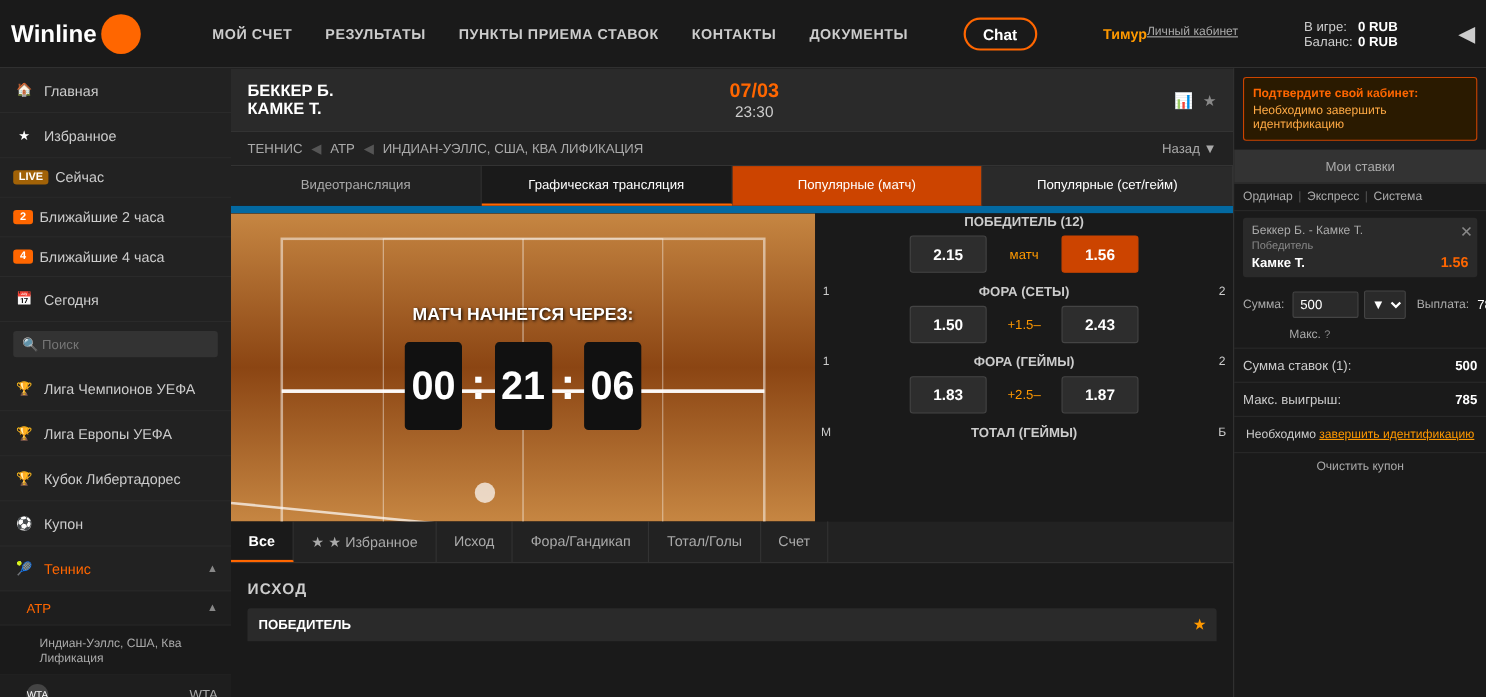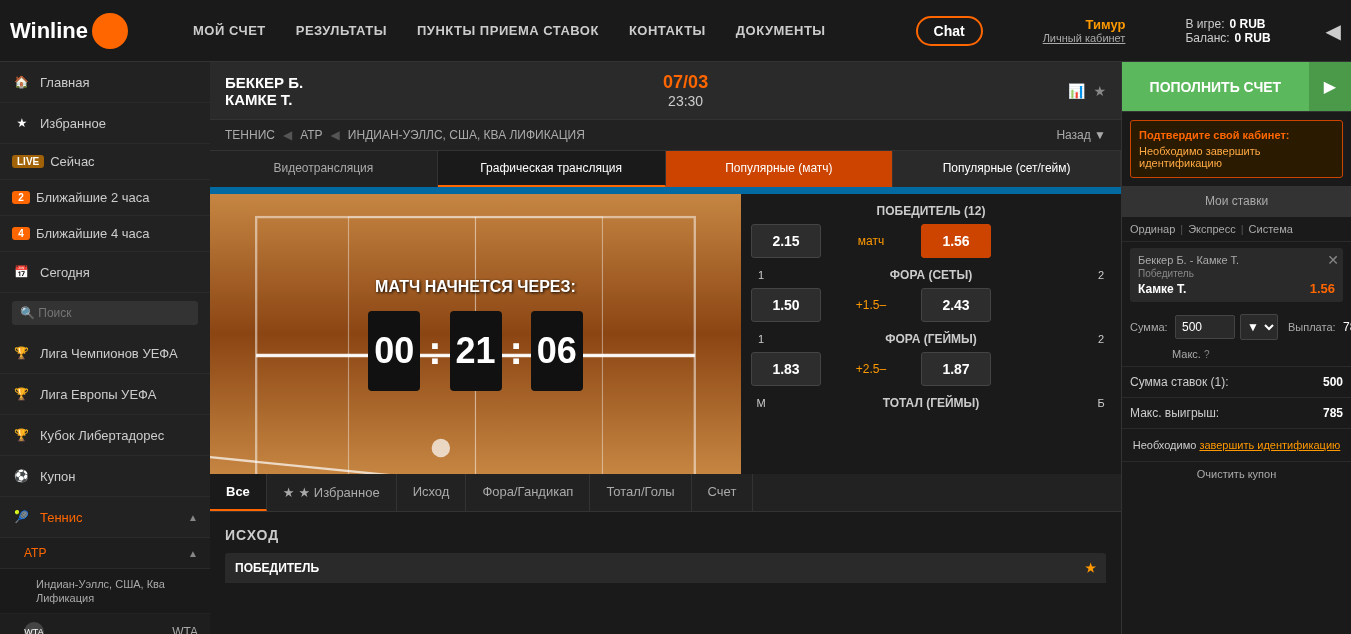--- a/index.html
+++ b/index.html
@@ -6,26 +6,26 @@
     body { font-family: Arial, sans-serif; background: #1a1a1a; color: #fff; font-size: 12px; width: 1351px; overflow-x: hidden; }
 
     
     .header { background: #1a1a1a; display: flex; align-items: center; height: 62px; padding: 0 10px; border-bottom: 1px solid #333; gap: 45px; }
     .logo { display: flex; align-items: center; margin-right: 20px; cursor: pointer; }
     .logo-text { color: #fff; font-size: 22px; font-weight: bold; }
     .logo-circle { width: 36px; height: 36px; background: #ff6600; border-radius: 50%; margin-left: 4px; }
     .nav-menu { display: flex; gap: 30px; flex: 1; }
     .nav-item { color: #ccc; font-size: 13px; font-weight: bold; cursor: pointer; text-transform: uppercase; letter-spacing: 0.5px; }
     .chat-btn { border: 2px solid #ff6600; border-radius: 20px; padding: 5px 16px; color: #fff; font-size: 14px; font-weight: bold; cursor: pointer; margin-right: 15px; }
-    .user-info { display: flex; flex-direction: column; align-items: flex-end; margin-right: 15px; color: #ccc; font-size: 11px; }
+    .user-info { display: flex; flex-direction: row; align-items: flex-start; margin-right: 15px; color: #ccc; font-size: 11px; }
     .user-name { color: #ff9900; font-size: 13px; font-weight: bold; }
     .balance-info { display: flex; flex-direction: column; margin-right: 10px; font-size: 12px; }
     .balance-label { color: #ccc; }
     .balance-val { color: #fff; font-weight: bold; }
-    .balance-row { display: flex; gap: 5px; align-items: center; }
+    .balance-row { display: flex; gap: 5px; align-items: center; justify-content: space-between; }
     .back-arrow { color: #ccc; font-size: 20px; cursor: pointer; }
 
     
     .main-layout { display: flex; height: calc(634px - 62px); }
 
     
     .sidebar { width: 210px; background: #222; flex-shrink: 0; overflow-y: auto; }
     .sidebar-item { display: flex; align-items: center; padding: 10px 12px; cursor: pointer; border-bottom: 1px solid #2a2a2a; }
     .sidebar-icon { width: 20px; height: 20px; margin-right: 8px; flex-shrink: 0; display: flex; align-items: center; justify-content: center; }
     .sidebar-label { font-size: 13px; color: #ccc; }
@@ -72,24 +72,24 @@
     .video-section { flex: 1; background: #3d2a1a; display: flex; align-items: center; justify-content: center; position: relative; overflow: hidden; }
     .video-court { width: 100%; height: 100%; background: linear-gradient(180deg, #c68642 0%, #8b4513 50%, #c68642 100%); display: flex; align-items: center; justify-content: center; position: relative; }
     .court-lines { position: absolute; inset: 0; }
     .countdown-overlay { position: absolute; top: 0; left: 0; right: 0; bottom: 0; display: flex; flex-direction: column; align-items: center; justify-content: center; }
     .countdown-title { color: #fff; font-size: 16px; font-weight: bold; text-shadow: 1px 1px 3px #000; margin-bottom: 15px; }
     .countdown-digits { display: flex; gap: 8px; align-items: center; }
     .digit-box { background: #111; color: #fff; font-size: 36px; font-weight: bold; width: 52px; height: 80px; display: flex; align-items: center; justify-content: center; border-radius: 4px; }
     .digit-sep { color: #fff; font-size: 40px; font-weight: bold; }
 
     
-    .odds-section { width: 380px; background: #1a1a1a; padding: 10px; flex-shrink: 0; }
+    .odds-section { width: 380px; background: #1a1a1a; flex-shrink: 0; }
     .odds-group { margin-bottom: 10px; }
     .odds-group-title { text-align: center; color: #ccc; font-size: 12px; margin-bottom: 6px; font-weight: bold; }
-    .odds-row { display: flex; align-items: center; justify-content: flex-start; gap: 20px; margin-bottom: 6px; }
+    .odds-row { display: flex; align-items: center; justify-content: center; gap: 4px; margin-bottom: 6px; }
     .odds-btn { background: #2d2d2d; border: 1px solid #444; color: #fff; padding: 8px 15px; border-radius: 3px; cursor: pointer; font-size: 14px; font-weight: bold; min-width: 70px; text-align: center; }
     .odds-btn.orange { background: #cc4400; border-color: #cc4400; color: #fff; }
     .odds-label { color: #ff9900; font-size: 12px; min-width: 60px; text-align: center; }
     .odds-num-label { color: #ccc; font-size: 11px; min-width: 20px; text-align: center; }
 
     
     .bottom-tabs { display: flex; border-bottom: 1px solid #333; background: #222; }
     .bottom-tab { padding: 10px 16px; cursor: pointer; font-size: 13px; color: #aaa; border-right: 1px solid #333; }
     .bottom-tab.active { background: #1a1a1a; color: #fff; border-bottom: 2px solid #ff6600; font-weight: bold; }
     .fav-tab { display: flex; align-items: center; gap: 4px; }
@@ -370,24 +370,20 @@
       <div class="outcome-title">ИСХОД</div>
       <div class="outcome-table-header">
         <span class="outcome-header-title">ПОБЕДИТЕЛЬ</span>
         <span class="outcome-header-star">★</span>
       </div>
     </div>
   </div>
 
   <div class="right-panel">
 
-    <div class="deposit-wrap">
-      <div class="deposit-btn">ПОПОЛНИТЬ СЧЕТ</div>
-      <div class="deposit-arrow">▶</div>
-    </div>
 
     <div class="verify-box">
       <strong>Подтвердите свой кабинет:</strong>
       <span>Необходимо завершить идентификацию</span>
     </div>
 
     <div class="coupon-tabs">
       <div class="coupon-tab">Мои ставки</div>
     </div>
 

